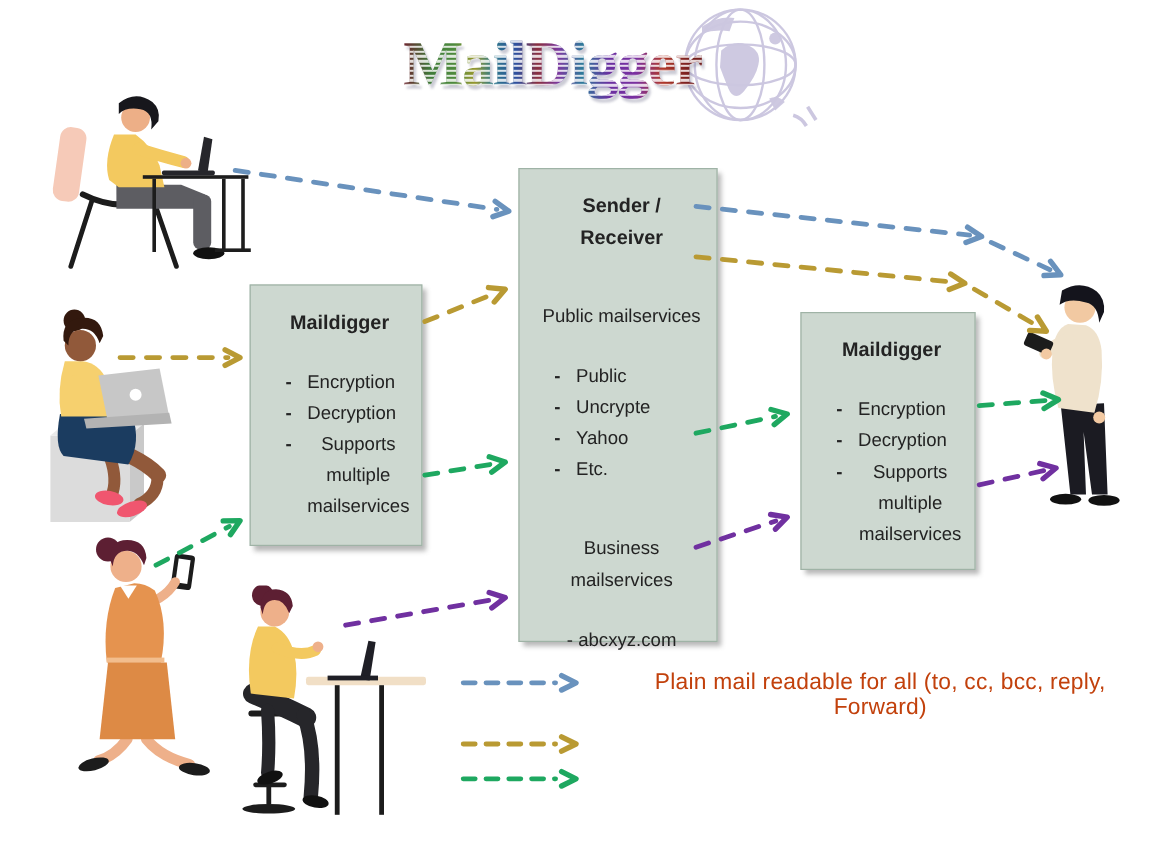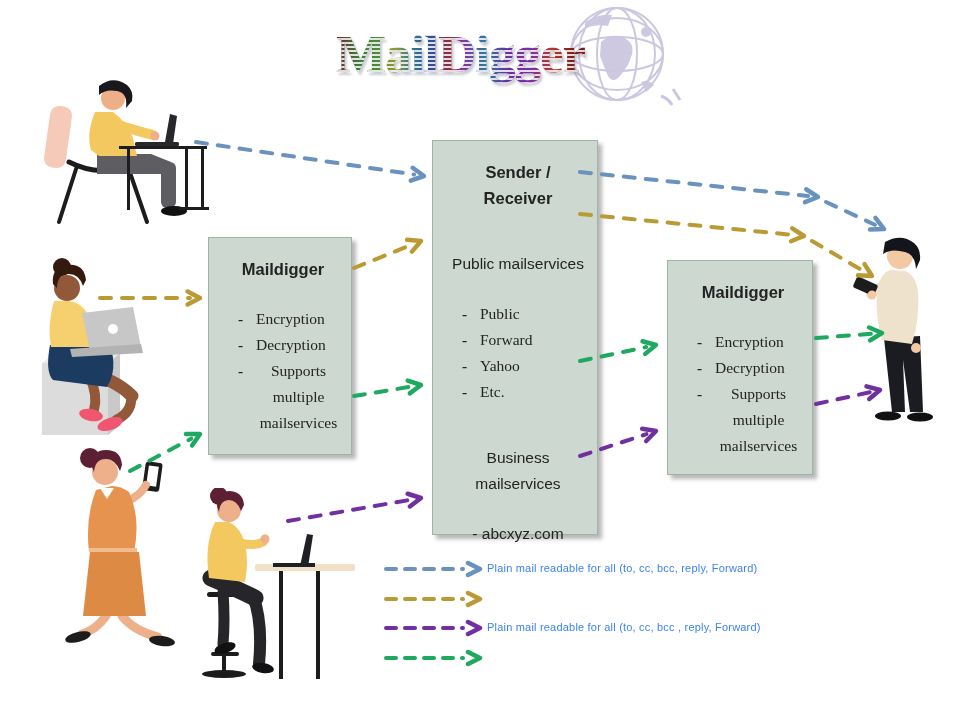--- a/index.html
+++ b/index.html
@@ -21,36 +21,36 @@
       -webkit-background-clip:text;background-clip:text;
       color:transparent;-webkit-text-fill-color:transparent;}
   }
   .globe{position:absolute;left:545px;top:2px;z-index:2;}
 
   
   .box{position:absolute;background:var(--box-bg);border:1px solid var(--box-border);
        box-shadow:4px 4px 4px rgba(95,95,95,.45);
        padding:18px 10px 10px 16px;box-sizing:border-box;color:#232323;font-size:15.5px;line-height:26px;}
   .box-title{font-weight:700;font-size:16.5px;margin-bottom:24px;}
-  .li{display:flex;font-family:Liberation Serif, serif;}
+  .li{display:flex;}
   .li::before{content:"-";width:31px;flex:none;font-weight:700;}
   .sec-head{margin:40px 0 24px;}
   .plain-item{margin-top:22px;}
 
   
   .arrows{position:absolute;left:0;top:0;z-index:1;}
 
   
   .figure{position:absolute;z-index:1;}
 
   
   .legend{position:absolute;left:383px;top:558px;z-index:3;}
   .legend-row{display:flex;align-items:flex-start;margin-bottom:9px;}
   .legend-row svg{flex:none;margin-top:2px;}
-  .legend-text{margin-left:2px;font-size:11px;color:#3b82f6;line-height:21px;letter-spacing:.2px;}
+  .legend-text{margin-left:22px;font-size:19px;color:#c2410c;line-height:21px;letter-spacing:.2px;}
   .legend-text .l2{display:block;}
   .sw line{stroke-width:4;stroke-linecap:round;fill:none;}
   .sw path{stroke-width:4.5;stroke-linecap:round;stroke-linejoin:round;fill:none;}
   .row-blue .sw line,.row-blue .sw path{stroke:var(--blue);}
   .row-gold .sw line,.row-gold .sw path{stroke:var(--gold);}
   .row-purple .sw line,.row-purple .sw path{stroke:var(--purple);}
   .row-green .sw line,.row-green .sw path{stroke:var(--green);}
 </style>
 </head>
 <body>
@@ -219,21 +219,21 @@
       </div>
   </div>
 
   <div class="box" style="left:432px;top:140px;width:166px;height:395px">
     <div class="box-title" style="margin-bottom:0">Sender / Receiver</div>
     <div class="sec-head">Public mailservices</div>
     <div class="li">
         <span>Public</span>
       </div>
     <div class="li">
-        <span>Forward</span>
+        <span>Uncrypte</span>
       </div>
     <div class="li">
         <span>Yahoo</span>
       </div>
     <div class="li">
         <span>Etc.</span>
       </div>
     <div class="sec-head">Business mailservices</div>
     <div class="plain-item">- abcxyz.com</div>
   </div>
@@ -258,27 +258,20 @@
           <path d="M85,3 L97,9 L85,15"></path>
       </svg>
       <div class="legend-text">Plain mail readable for all (to, cc, bcc, reply, Forward)</div>
     </div>
     <div class="legend-row row-gold">
       <svg class="sw" width="102" height="18" viewBox="0 0 102 18">
         <line x1="3" y1="9" x2="80" y2="9" stroke-dasharray="10 9"></line>
           <path d="M85,3 L97,9 L85,15"></path>
       </svg>
     </div>
-    <div class="legend-row row-purple">
-      <svg class="sw" width="102" height="18" viewBox="0 0 102 18">
-        <line x1="3" y1="9" x2="80" y2="9" stroke-dasharray="10 9"></line>
-          <path d="M85,3 L97,9 L85,15"></path>
-      </svg>
-      <div class="legend-text">Plain mail readable for all (to, cc, bcc , reply, Forward)</div>
-    </div>
     <div class="legend-row row-green">
       <svg class="sw" width="102" height="18" viewBox="0 0 102 18">
         <line x1="3" y1="9" x2="80" y2="9" stroke-dasharray="10 9"></line>
           <path d="M85,3 L97,9 L85,15"></path>
       </svg>
     </div>
   </div>
 
 </div>
 

